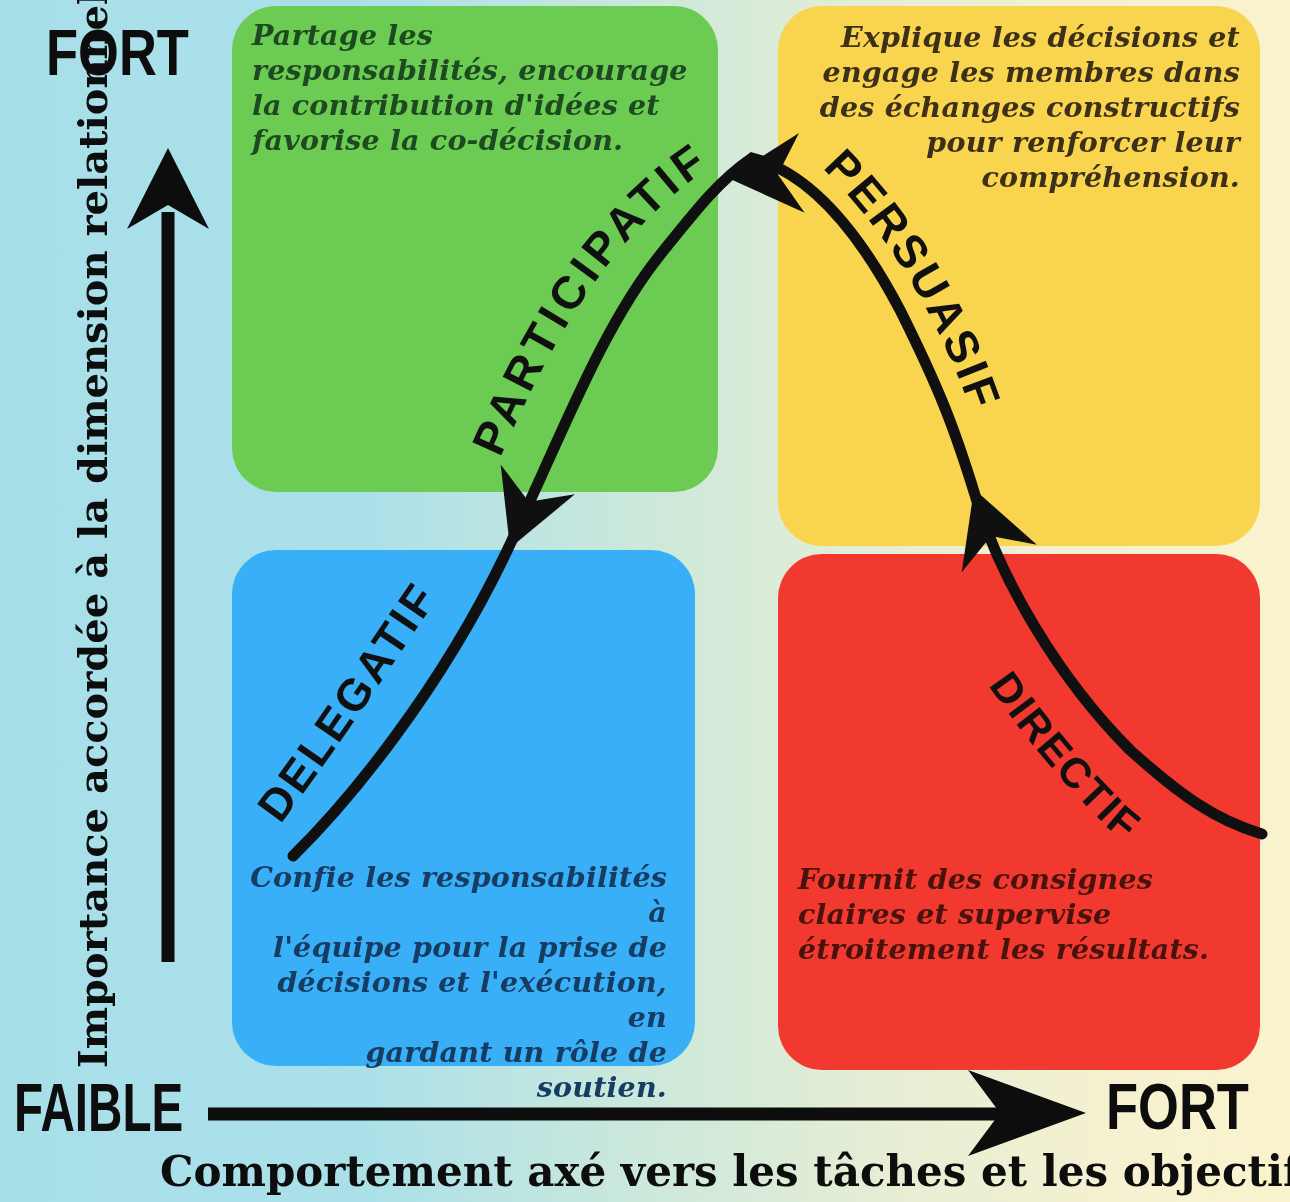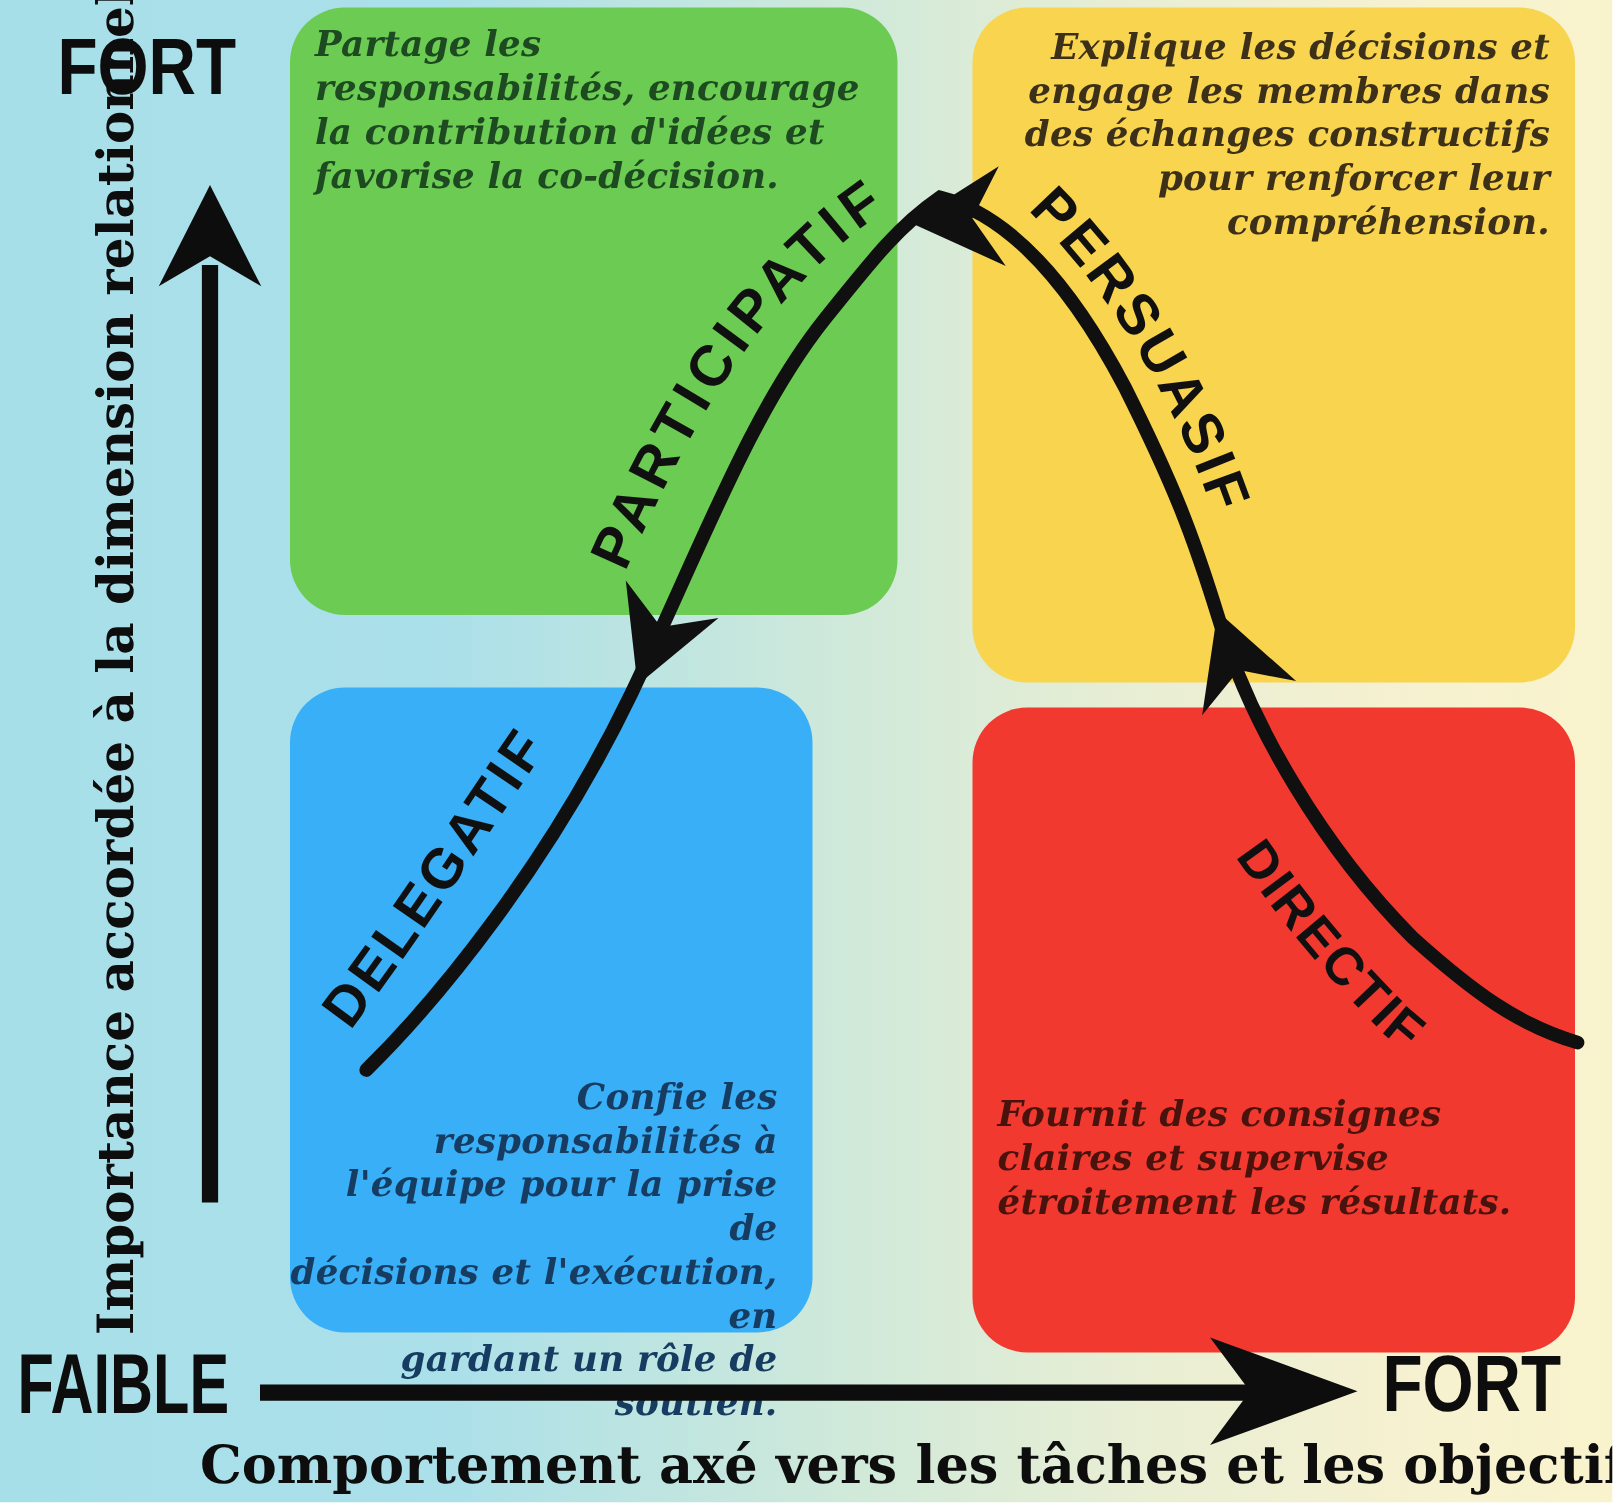--- a/index.html
+++ b/index.html
@@ -10,22 +10,22 @@
     background:linear-gradient(90deg,#a7dfe9 0%,#abe0e9 28%,#cfe9da 52%,#e8eed4 70%,#f6f1d0 88%,#f9f3cd 100%);
     font-family:"DejaVu Serif", serif;
   }
   .quadrant{
     position:absolute;
     border-radius:44px;
     font-style:italic;
   }
   .q-participatif{left:232px;top:6px;width:486px;height:486px;}
   .q-persuasif{left:778px;top:6px;width:482px;height:540px;}
-  .q-delegatif{left:232px;top:550px;width:418px;height:516px;}
-  .q-directif{left:778px;top:566px;width:482px;height:516px;}
+  .q-delegatif{left:232px;top:550px;width:463px;height:516px;}
+  .q-directif{left:778px;top:554px;width:482px;height:516px;}
   .desc{
     position:absolute;
     white-space:pre-line;
     font-size:28.5px;
     line-height:35px;
     font-weight:600;
     letter-spacing:.2px;
   }
   .desc-participatif{left:20px;top:12px;text-align:left;}
   .desc-persuasif{right:20px;top:14px;text-align:right;}

